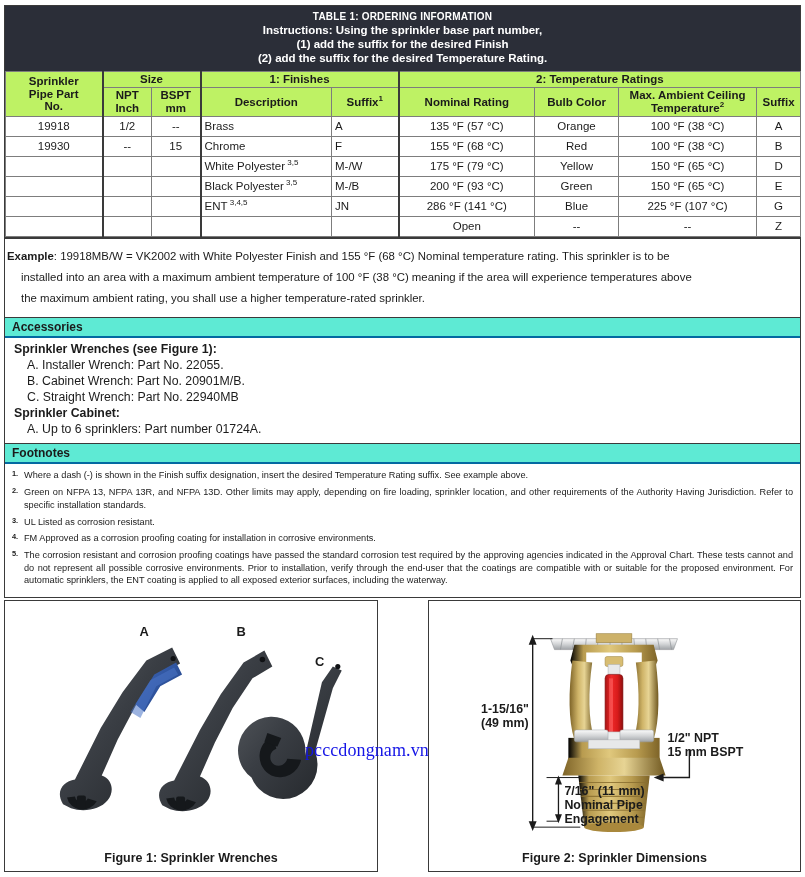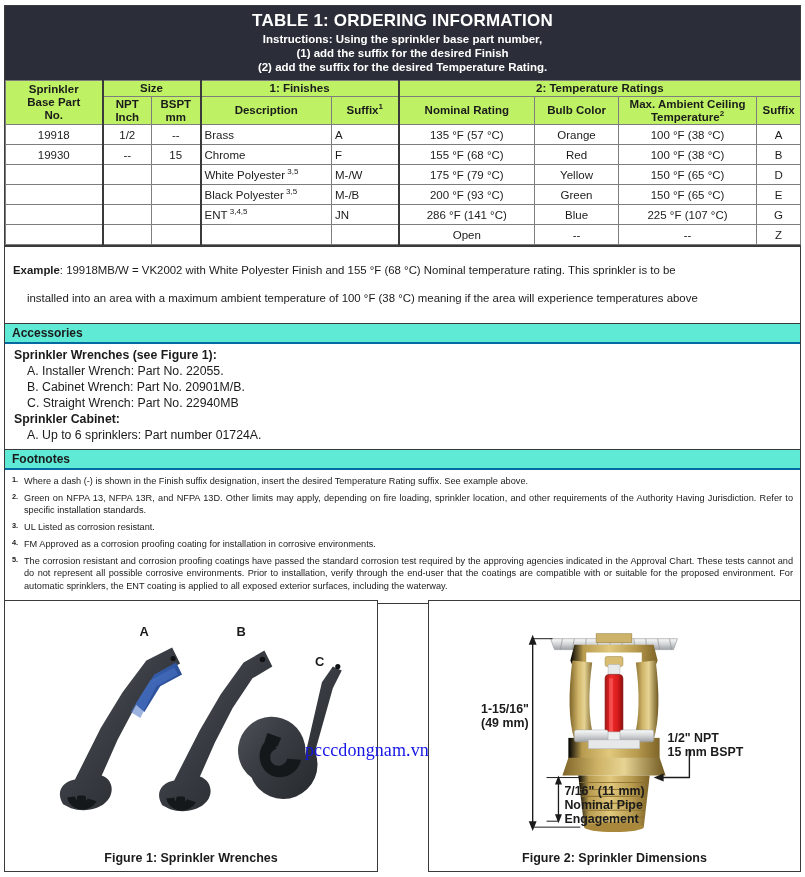--- a/index.html
+++ b/index.html
@@ -15,21 +15,21 @@
 
   
   .t1{
     position:absolute;left:4px;top:5px;width:797px;
     border:1px solid #3a3a3a;box-sizing:border-box;
   }
   .banner{
     background:#2b2e38;color:#fff;text-align:center;
     padding:5px 4px 6px;line-height:1.22;
   }
-  .banner .ttl{font-weight:bold;font-size:17px;letter-spacing:.2px;}
+  .banner .ttl{font-weight:bold;font-size:10px;letter-spacing:.2px;}
   .banner .ins{font-weight:bold;font-size:11.5px;}
 
   table.grid{border-collapse:collapse;width:100%;table-layout:fixed;}
   table.grid td,table.grid th{
     border:1px solid #7d7d7d;
     font-size:11.5px;
     padding:1px 3px;
     vertical-align:middle;
   }
   .hd{background:#bef264;font-weight:bold;text-align:center;color:#1b1b1b;line-height:1.12;}
@@ -37,21 +37,21 @@
   .ctr{text-align:center;}
   .lft{text-align:left;padding-left:5px;}
   td.dat{background:#fff;height:17px;}
   sup{font-size:8px;vertical-align:super;line-height:0;}
 
   .example{
     border-top:2px solid #3a3a3a;
     padding:4px 6px 5px 7px;font-size:11.4px;line-height:1.33;
     background:#fff;
   }
-  .example p{margin:12px;text-indent:0;padding-left:3px;}
+  .example p{margin:6px;text-indent:0;padding-left:3px;}
   .example p:first-child{text-indent:-14px;}
   .example b{font-weight:bold;}
 
   .secbar{
     background:#5eead4;border-top:1px solid #3a3a3a;border-bottom:2px solid #0369a1;
     font-weight:bold;font-size:12px;padding:2px 0 2px 7px;color:#1b1b1b;
   }
   .acc{padding:4px 6px 5px 9px;font-size:12.3px;line-height:1.30;background:#fff;}
   .acc .h{font-weight:bold;}
   .acc .li{padding-left:13px;}
@@ -104,21 +104,21 @@
           <col style="width:67px">
         <col style="width:136px">
           <col style="width:84px">
           <col style="width:138px">
           <col style="width:44px">
       </colgroup>
       <tbody>
           <tr>
         <td class="hd grp-r" rowspan="2">
           <div>Sprinkler</div>
-          <div>Base Part</div>
+          <div>Pipe Part</div>
           <div>No.</div>
         </td>
         <td class="hd grp-r" colspan="2">Size</td>
         <td class="hd grp-r" colspan="2">1: Finishes</td>
         <td class="hd" colspan="4">2: Temperature Ratings</td>
       </tr>
       <tr>
         <td class="hd">
           <div>NPT</div>
           <div>Inch</div>
@@ -205,20 +205,21 @@
             <td class="dat ctr"><span>--</span></td>
             <td class="dat ctr"><span>--</span></td>
             <td class="dat ctr"><span>Z</span></td>
           </tr>
         </tbody>
     </table>
 
     <div class="example">
       <p><b>Example</b><span>: 19918MB/W = VK2002 with White Polyester Finish and 155 °F (68 °C) Nominal temperature rating. This sprinkler is to be</span></p>
       <p>installed into an area with a maximum ambient temperature of 100 °F (38 °C) meaning if the area will experience temperatures above</p>
+      <p>the maximum ambient rating, you shall use a higher temperature-rated sprinkler.</p>
     </div>
 
     <div class="secbar">Accessories</div>
     <div class="acc">
       <div class="h">Sprinkler Wrenches (see Figure 1):</div>
       <div class="li">A.  Installer Wrench: Part No. 22055.</div>
       <div class="li">B.  Cabinet Wrench: Part No. 20901M/B.</div>
       <div class="li">C.  Straight Wrench: Part No. 22940MB</div>
       <div class="h">Sprinkler Cabinet:</div>
       <div class="li">A.  Up to 6 sprinklers: Part number 01724A.</div>

